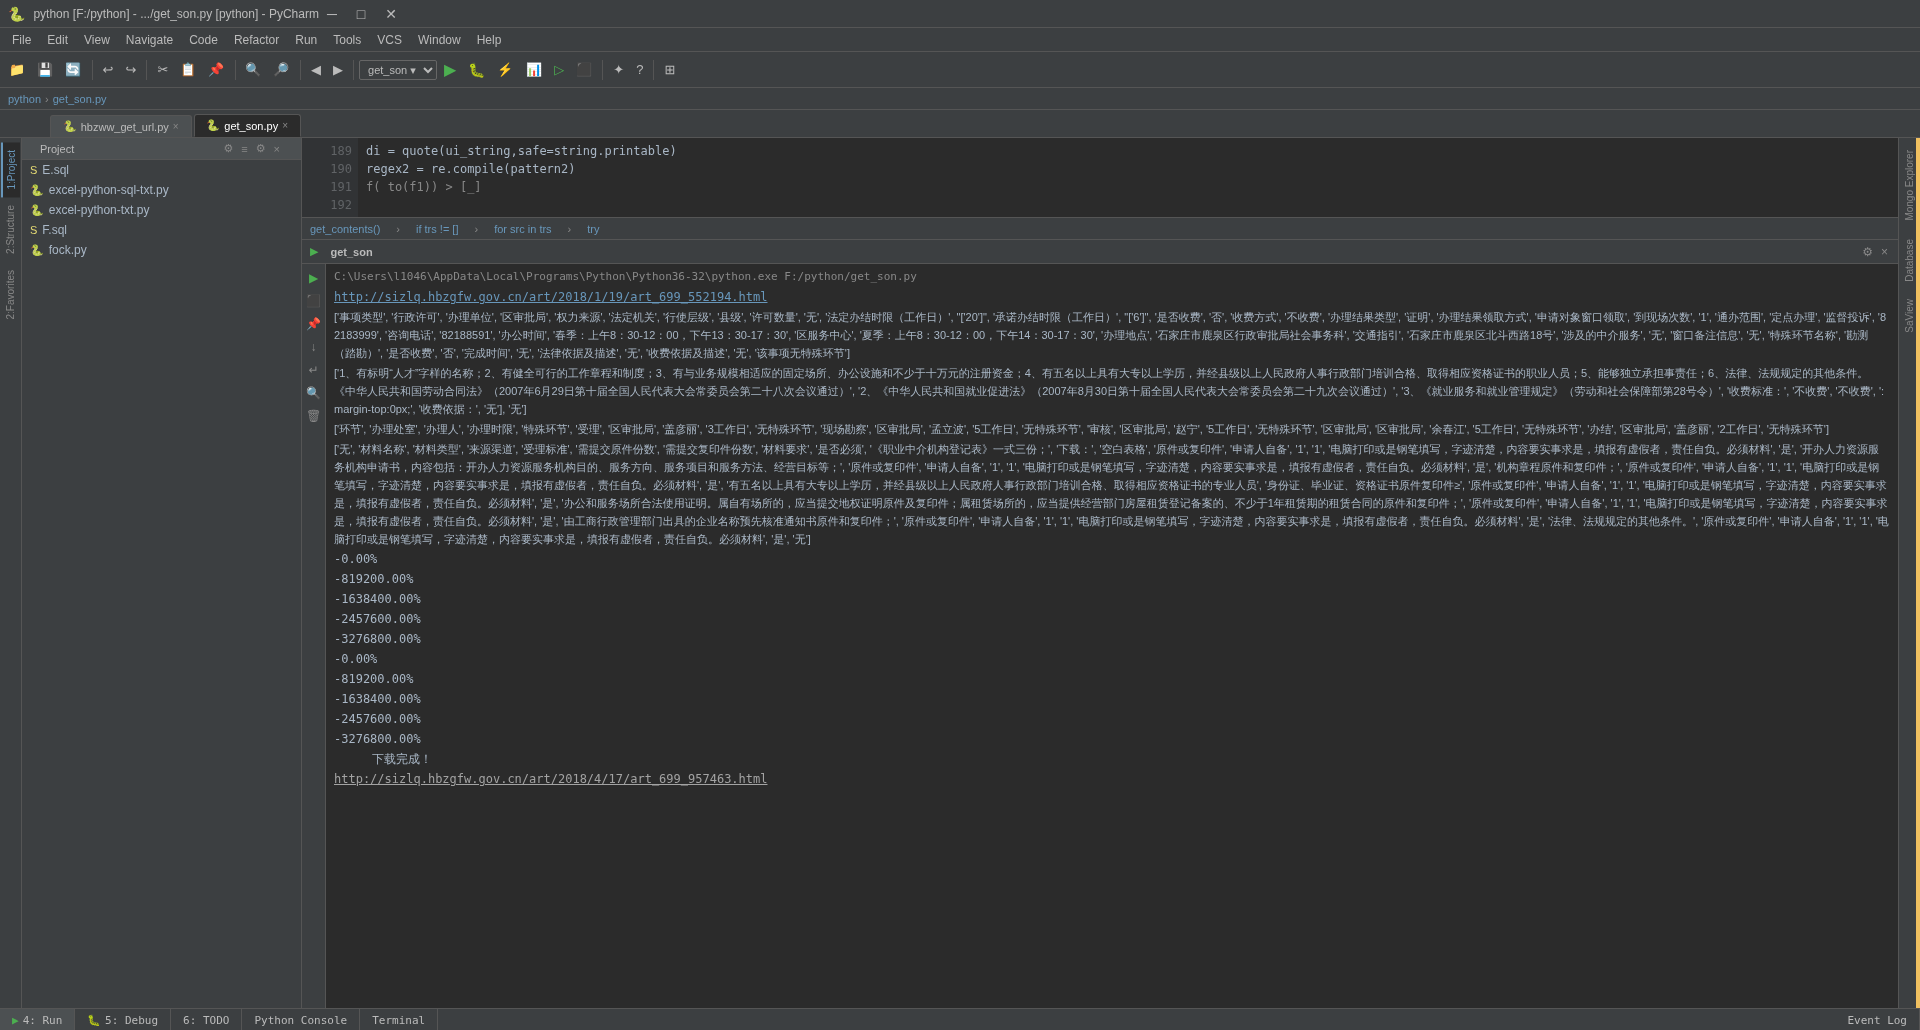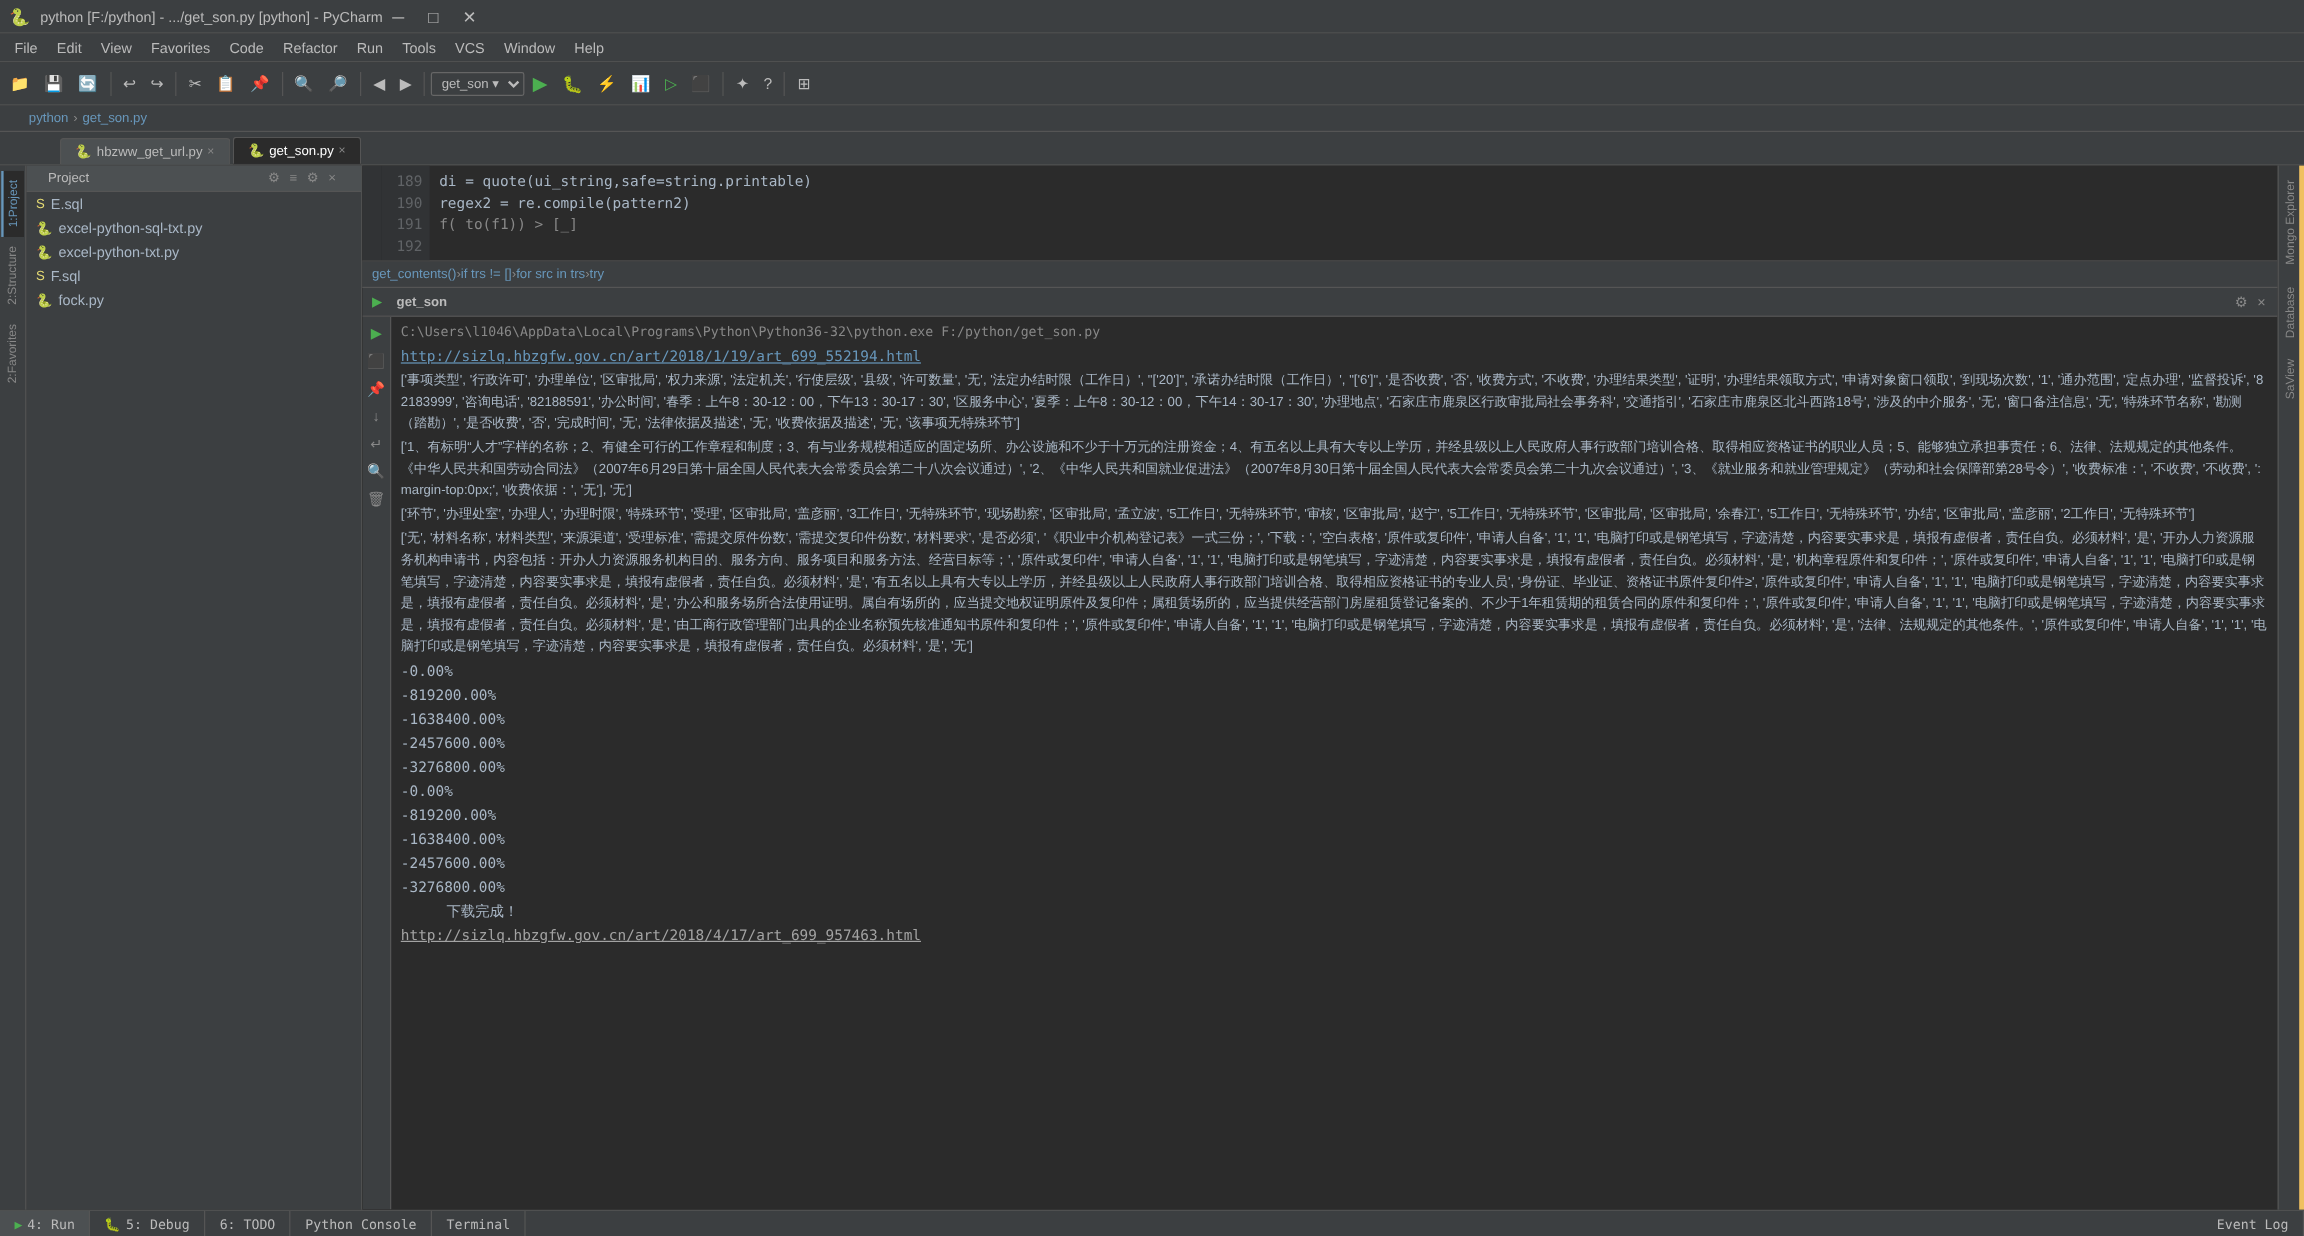--- a/index.html
+++ b/index.html
@@ -14,21 +14,21 @@
     .menu-bar { background: #3c3f41; height: 24px; display: flex; align-items: center; padding: 0 4px; border-bottom: 1px solid #555; font-family: Arial, sans-serif; font-size: 12px; color: #bbbbbb; }
     .menu-item { padding: 2px 8px; cursor: pointer; }
 
     
     .toolbar { background: #3c3f41; height: 36px; display: flex; align-items: center; padding: 0 4px; border-bottom: 1px solid #555; gap: 2px; }
     .toolbar-btn { background: none; border: none; color: #bbbbbb; cursor: pointer; padding: 3px 5px; font-size: 13px; border-radius: 2px; }
     .toolbar-sep { width: 1px; height: 20px; background: #555; margin: 0 3px; }
     .toolbar-run-dropdown { background: #3c3f41; border: 1px solid #666; color: #bbbbbb; font-size: 11px; padding: 2px 4px; cursor: pointer; border-radius: 2px; }
 
     
-    .breadcrumb-bar { background: #3c3f41; height: 22px; display: flex; align-items: center; padding: 0 24px; border-bottom: 1px solid #555; font-family: Arial, sans-serif; font-size: 11px; color: #bbbbbb; gap: 4px; }
+    .breadcrumb-bar { background: #3c3f41; height: 22px; display: flex; align-items: center; padding: 0 8px; border-bottom: 1px solid #555; font-family: Arial, sans-serif; font-size: 11px; color: #bbbbbb; gap: 4px; }
     .breadcrumb-item { cursor: pointer; color: #6897bb; }
     .breadcrumb-sep { color: #888; }
 
     
     .tabs-row { background: #3c3f41; height: 28px; display: flex; align-items: flex-end; padding: 0 0 0 50px; border-bottom: 1px solid #555; }
     .tab { background: #4c5052; border: 1px solid #555; border-bottom: none; padding: 4px 12px; font-size: 11px; font-family: Arial, sans-serif; color: #bbbbbb; cursor: pointer; display: flex; align-items: center; gap: 4px; border-radius: 3px 3px 0 0; margin-right: 2px; }
     .tab.active { background: #2b2b2b; color: #ffffff; border-bottom: 1px solid #2b2b2b; }
     .tab .tab-close { color: #888; font-size: 10px; cursor: pointer; }
 
     
@@ -40,21 +40,21 @@
     .project-tools { display: flex; gap: 2px; margin-left: auto; }
     .project-tool-btn { background: none; border: none; color: #888; cursor: pointer; font-size: 11px; padding: 1px 3px; }
     .project-files { flex: 1; overflow-y: auto; }
     .file-item { display: flex; align-items: center; padding: 3px 8px; gap: 5px; cursor: pointer; font-family: Arial, sans-serif; font-size: 12px; color: #a9b7c6; }
     .file-icon { font-size: 11px; }
     .code-editor { flex: none; height: 80px; background: #2b2b2b; overflow: hidden; border-bottom: 1px solid #555; display: flex; }
     .line-numbers { width: 40px; background: #313335; color: #606366; font-size: 12px; padding: 4px 0; text-align: right; padding-right: 6px; line-height: 18px; flex-shrink: 0; }
     .code-content { flex: 1; padding: 4px 8px; color: #a9b7c6; font-size: 12px; line-height: 18px; overflow: hidden; }
 
     
-    .code-breadcrumb { height: 22px; background: #3c3f41; border-bottom: 1px solid #555; display: flex; align-items: center; padding: 0 8px; font-size: 11px; color: #888; gap: 0; font-family: Arial, sans-serif; }
+    .code-breadcrumb { height: 22px; background: #3c3f41; border-bottom: 1px solid #555; display: flex; align-items: center; padding: 0 8px; font-size: 11px; color: #888; gap: 16px; font-family: Arial, sans-serif; }
     .code-breadcrumb span { color: #6897bb; cursor: pointer; }
 
     
     .run-panel { flex: 1; background: #2b2b2b; display: flex; flex-direction: column; overflow: hidden; }
     .run-header { height: 24px; background: #3c3f41; display: flex; align-items: center; padding: 0 8px; border-bottom: 1px solid #555; gap: 8px; font-size: 11px; color: #bbbbbb; font-family: Arial, sans-serif; }
     .run-header-title { font-weight: bold; }
     .run-tools { margin-left: auto; display: flex; gap: 4px; }
     .run-tool-btn { background: none; border: none; color: #888; cursor: pointer; font-size: 12px; padding: 2px; }
 
     .run-sidebar { width: 24px; background: #3c3f41; border-right: 1px solid #555; display: flex; flex-direction: column; align-items: center; padding-top: 4px; gap: 3px; }
@@ -87,21 +87,21 @@
     <button>─</button>
     <button>□</button>
     <button class="close-btn">✕</button>
   </div>
 </div>
 
 <div class="menu-bar">
   <span class="menu-item">File</span>
   <span class="menu-item">Edit</span>
   <span class="menu-item">View</span>
-  <span class="menu-item">Favorites</span>
+  <span class="menu-item">Navigate</span>
   <span class="menu-item">Code</span>
   <span class="menu-item">Refactor</span>
   <span class="menu-item">Run</span>
   <span class="menu-item">Tools</span>
   <span class="menu-item">VCS</span>
   <span class="menu-item">Window</span>
   <span class="menu-item">Help</span>
 </div>
 
 <div class="toolbar">

